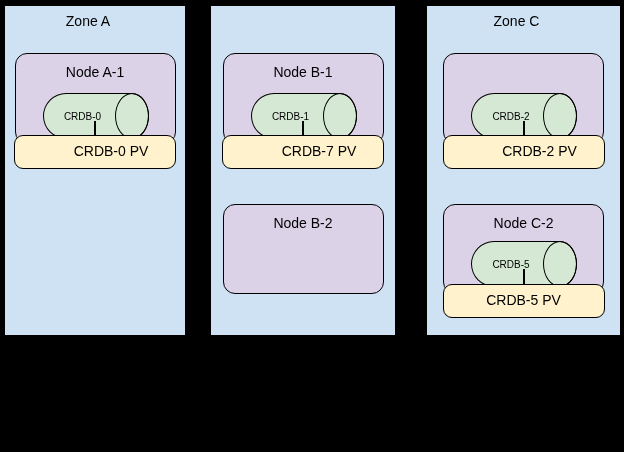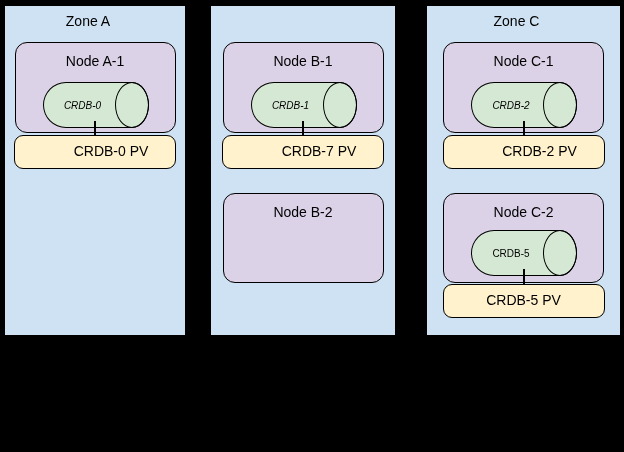--- a/index.html
+++ b/index.html
@@ -27,21 +27,21 @@
   .zone-label {
     position: absolute;
     top: 7px; left: 0; right: 14px;
     text-align: center;
     font-size: 14px;
   }
 
   .node {
     position: absolute;
     left: 0; right: 0;
-    margin: 5px auto;
+    margin: 16px auto;
     width: 161px;
     background: #dcd2e8;
     border: 1px solid #000;
     border-radius: 12px;
     box-sizing: border-box;
   }
   .node-1 { top: 31px;  height: 91px; }
   .node-2 { top: 182px; height: 90px; }
 
   .node-label {
@@ -53,21 +53,21 @@
 
   .cyl {
     position: absolute;
     left: 27px;
     width: 106px; height: 46px;
     background: #d5e8d4;
     border: 1px solid #000;
     box-sizing: border-box;
     border-radius: 23px 17px 17px 23px / 23px 23px 23px 23px;
   }
-  .node-1 .cyl { top: 39px; font-style: italic; }
+  .node-1 .cyl { top: 39px; }
   .node-2 .cyl { top: 36px; }
 
   .cyl-cap {
     position: absolute;
     top: -1px; right: -1px;
     width: 34px; height: 46px;
     border: 1px solid #000;
     border-radius: 50%;
     box-sizing: border-box;
     background: transparent;
@@ -140,21 +140,20 @@
     <div class="pv pv-1">CRDB-7 PV</div>
     <div class="node node-2">
       <div class="node-label">Node B-2</div>
     </div>
   </div>
 
   <div class="zone zone-c">
     <div class="zone-label">Zone C</div>
     <div class="connector connector-1"></div>
     <div class="node node-1">
-      <div class="node-label">Node C-1</div>
       <div class="cyl">
         <div class="cyl-cap"></div>
         <div class="cyl-label">CRDB-2</div>
       </div>
     </div>
     <div class="pv pv-1">CRDB-2 PV</div>
     <div class="connector connector-2"></div>
     <div class="node node-2">
       <div class="node-label">Node C-2</div>
       <div class="cyl">

